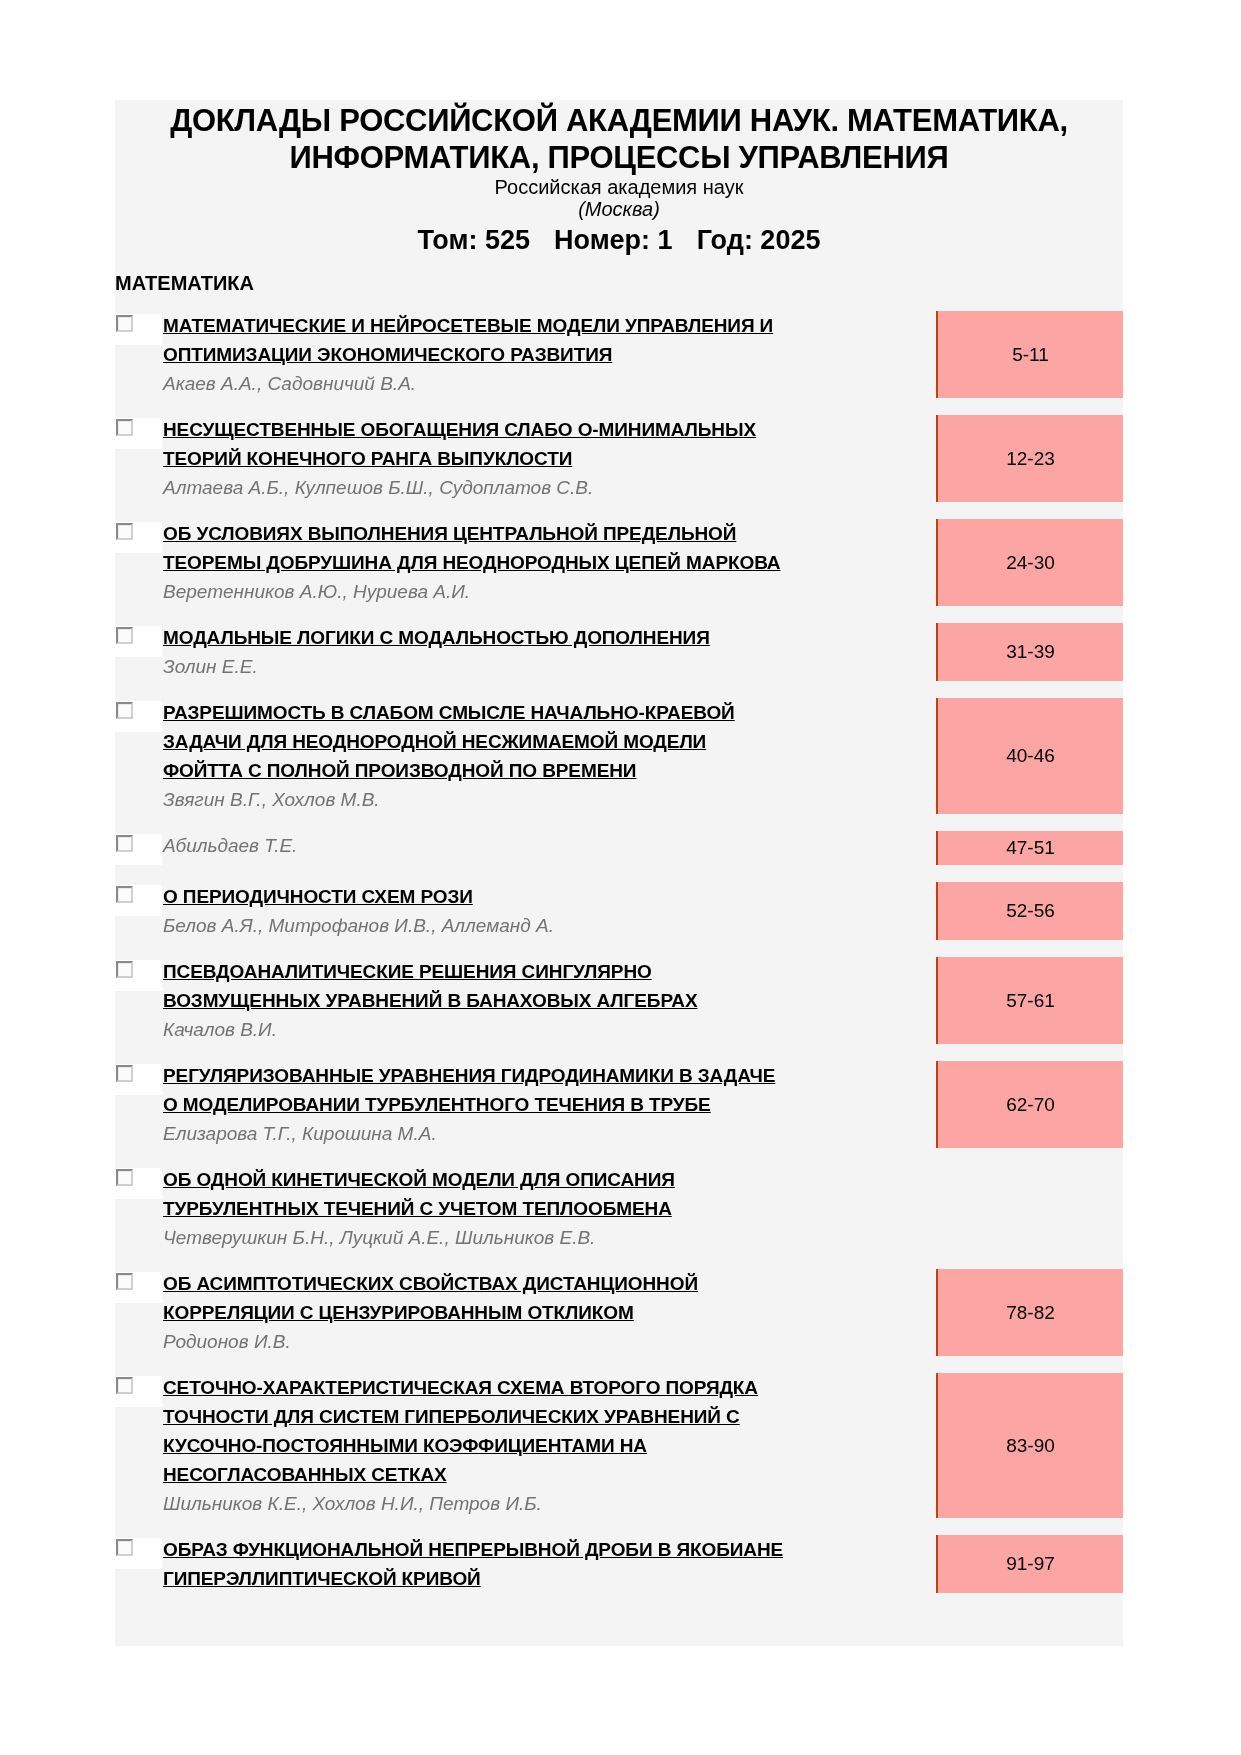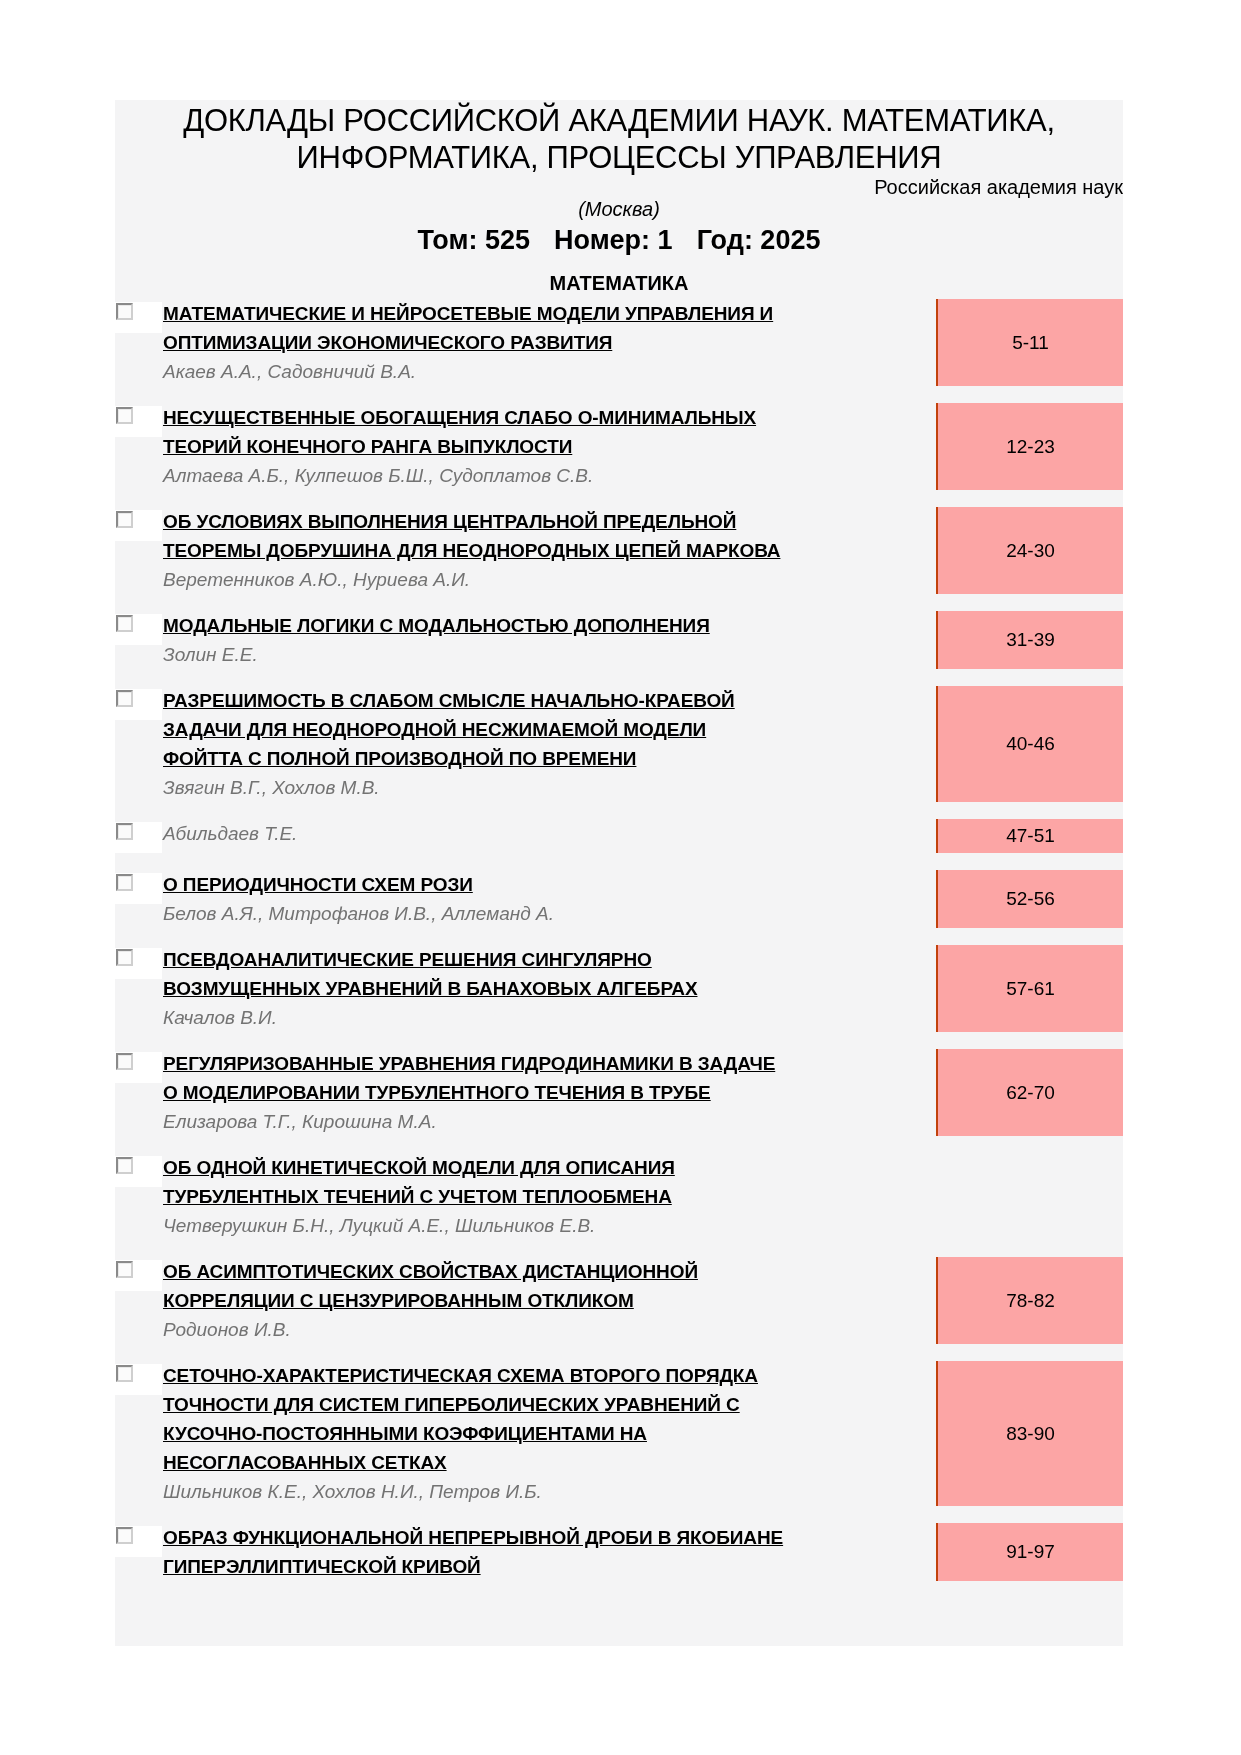--- a/index.html
+++ b/index.html
@@ -13,53 +13,52 @@
   }
   .panel{
     position:absolute;
     left:115px;top:100px;
     width:1008px;height:1546px;
     background:#f4f4f5;
     overflow:hidden;
     box-sizing:border-box;
   }
   .journal-title{
-    font-weight:normal;
+    font-weight:bold;
     font-size:31px;
     line-height:37px;
     text-align:center;
     padding:2px 4px 0 4px;
     letter-spacing:-0.3px;
   }
   .org-line{
-    text-align:right;
+    text-align:center;
     font-size:20px;
     line-height:22px;
   }
   .city-line{
     text-align:center;
     font-size:20px;
     line-height:22px;
     font-style:italic;
   }
   .volume-line{
     text-align:center;
     font-weight:bold;
     font-size:27px;
     line-height:33px;
     margin-top:4px;
   }
   .volume-line span{margin:0 12px;}
   .section-title{
-    text-align:center;
     font-weight:bold;
     font-size:20px;
     line-height:24px;
     margin-top:14px;
-    margin-bottom:4px;
+    margin-bottom:16px;
   }
   .article-list{margin:0;}
   .row{
     display:flex;
     align-items:flex-start;
     margin-bottom:17px;
   }
   .cb-cell{
     flex:0 0 48px;
     width:48px;

